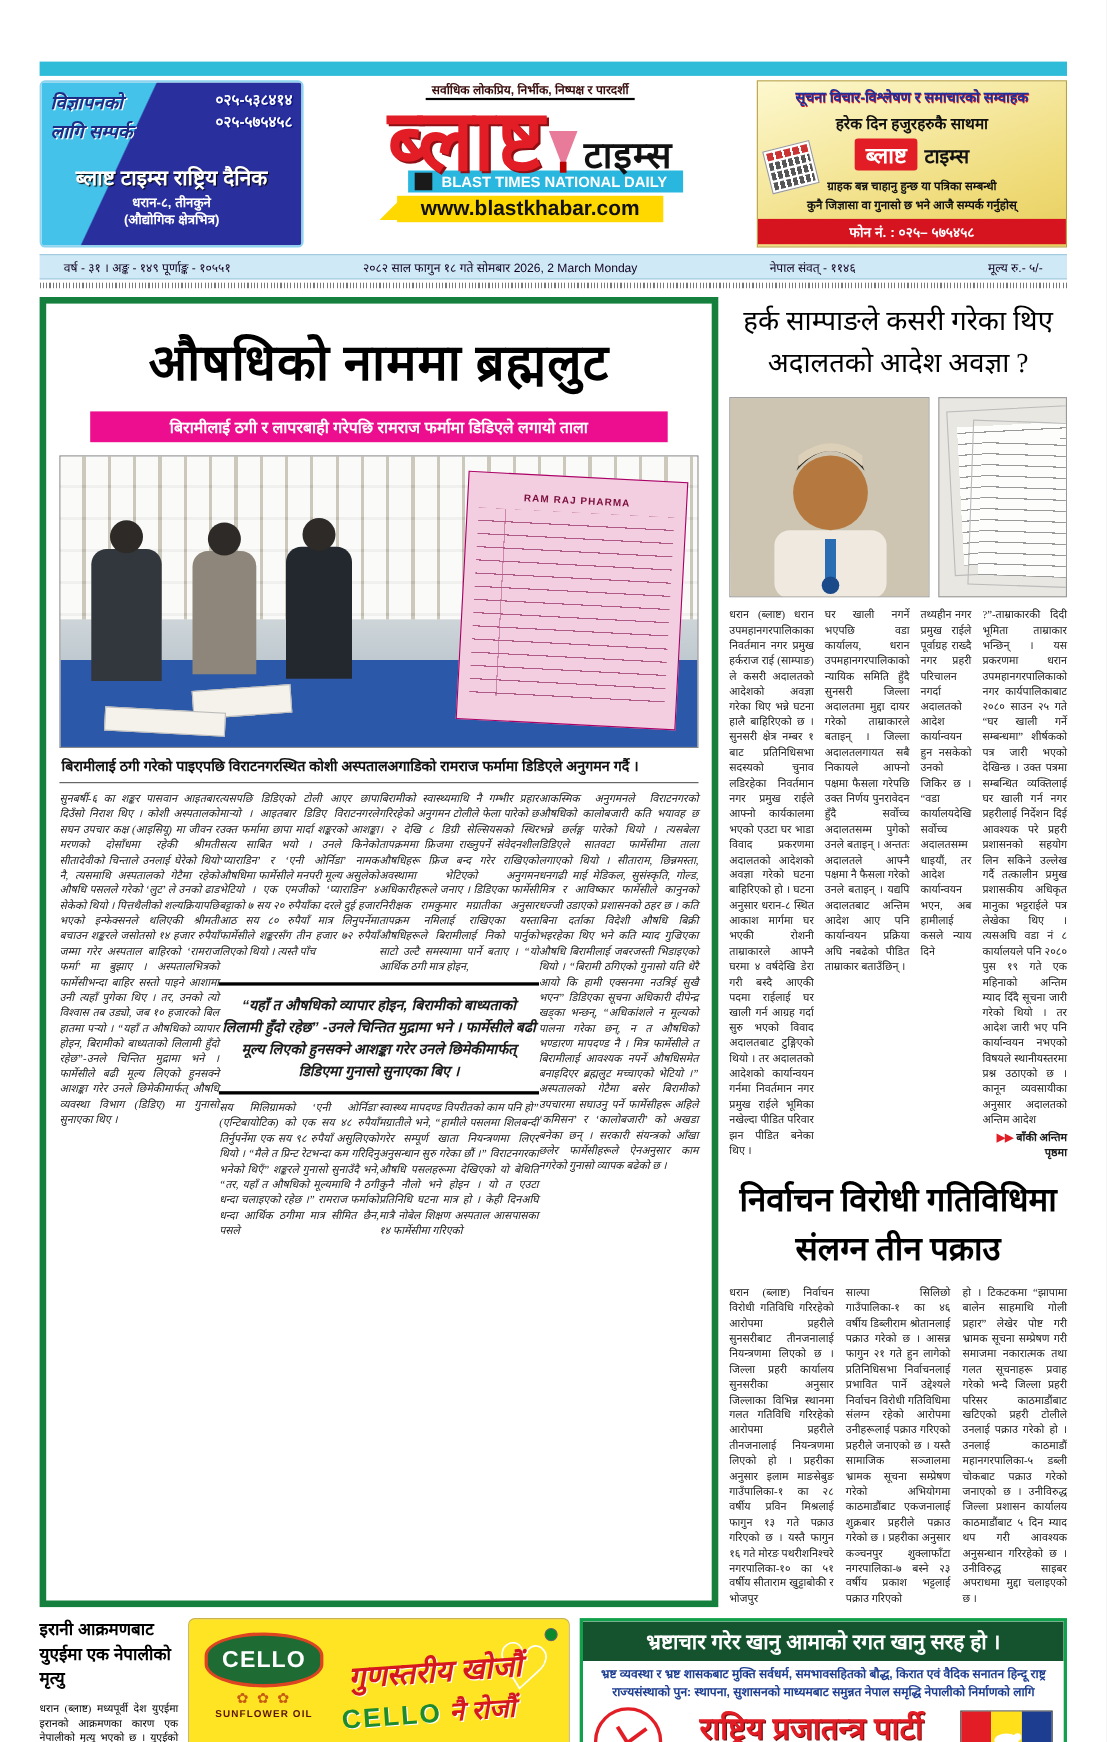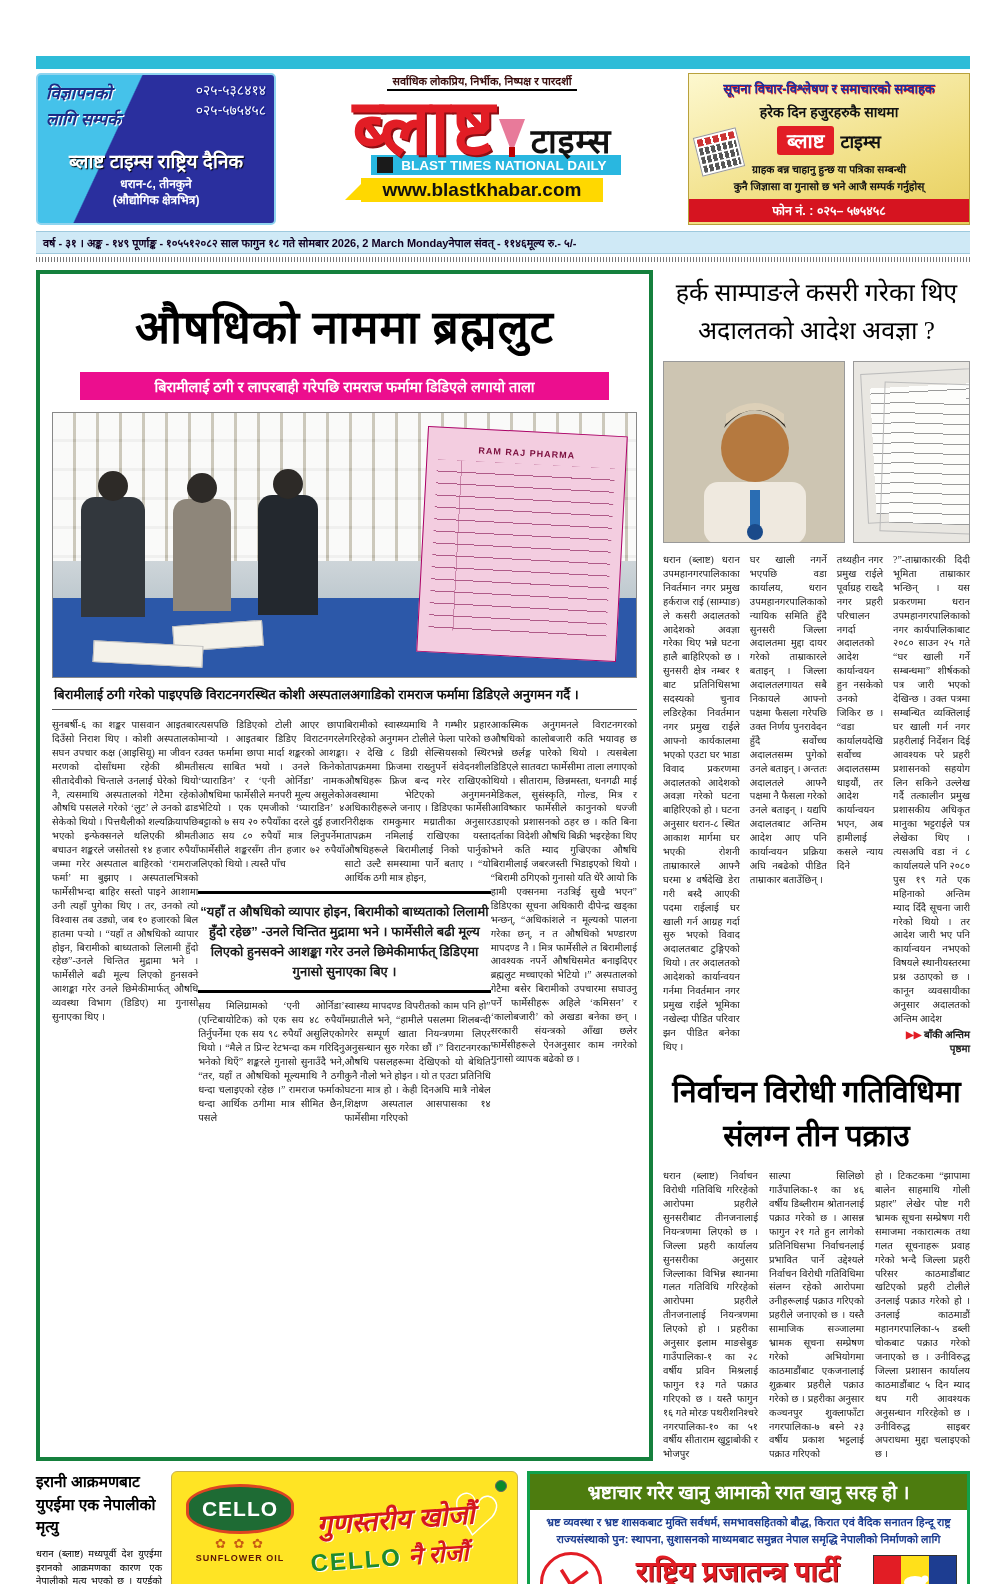--- a/index.html
+++ b/index.html
@@ -10,21 +10,21 @@
   
   .topstrip { height:13px; background:#2ebcd8; margin-bottom:4px; }
   .header { display:flex; gap:8px; align-items:stretch; height:152px; }
 
   .ad-left { width:240px; border-radius:5px; position:relative; overflow:hidden;
              background:linear-gradient(115deg,#45c2ea 0 34%,#2a2f9e 34.5%);
              border:2px solid #8fd4ef; color:#fff; padding:6px 8px; }
   .ad-left .row1 { display:flex; justify-content:space-between; }
   .adl-head { font-weight:bold; font-style:italic; font-size:17px; color:#1d2d86;
               text-shadow:1px 1px 0 #fff; line-height:1.5; }
-  .adl-phones { text-align:right; font-weight:normal; font-size:14px; color:#fff; line-height:1.4;
+  .adl-phones { text-align:right; font-weight:bold; font-size:14px; color:#fff; line-height:1.4;
                 text-shadow:1px 1px 1px #00107a; }
   .adl-name { text-align:center; font-weight:bold; font-size:19px; margin-top:16px; text-shadow:1px 1px 1px #000; }
   .adl-addr { text-align:center; font-weight:bold; font-size:12px; line-height:1.35; margin-top:2px; }
 
   .masthead { flex:1; display:flex; flex-direction:column; align-items:center; position:relative; }
   .tagline { font-size:11px; font-weight:bold; color:#3a0d0d; border-bottom:2px solid #000;
              padding:0 6px 1px 6px; }
   .logo-row { display:flex; align-items:flex-end; margin-top:2px; position:relative; }
   .logo-main { font-size:74px; line-height:0.95; font-weight:bold; color:#e21d25;
                text-shadow:2px 2px 0 #8e0f14; letter-spacing:2px; transform:scaleY(1.05); }
@@ -52,29 +52,29 @@
                     border:1px solid #999; transform:rotate(-14deg); overflow:hidden; }
   .newspaper-icon i { display:block; height:7px; margin:2px; background:repeating-linear-gradient(90deg,#c33 0 6px,#fff 6px 8px); }
   .newspaper-icon i+i { background:repeating-linear-gradient(90deg,#555 0 4px,#fff 4px 6px); }
   .adr-line2 { font-weight:bold; font-size:10.5px; margin-top:7px; color:#111; }
   .adr-line3 { font-weight:bold; font-size:10.5px; margin-top:3px; color:#111; }
   .adr-phone { background:#d61420; color:#fff; font-weight:bold; font-size:12.5px;
                margin:6px -6px 0 -6px; padding:3px 0; }
 
   
   .dateline { margin-top:6px; background:#cfe9f6; border-top:1px solid #9ec9de; border-bottom:1px solid #9ec9de;
-              display:flex; align-items:center; padding:3px 7px;
-              font-size:11px; font-weight:bold; color:#102; }
+              display:flex; justify-content:space-between; align-items:center; padding:3px 22px;
+              font-size:11px; font-weight:normal; color:#102; }
   .dotrule { height:5px; margin-top:3px;
              background:repeating-linear-gradient(90deg,#777 0 1px, transparent 1px 3px); }
 
   
   .mainrow { display:flex; gap:10px; margin-top:8px; }
 
-  .art-main { width:649px; border:4px solid #15803d; padding:6px 12px 10px 12px; background:#fff; }
+  .art-main { width:649px; border:6px solid #15803d; padding:6px 12px 10px 12px; background:#fff; }
   .art-main .headline { font-family:"Liberation Serif", serif; font-weight:bold; font-size:46px;
                         text-align:center; letter-spacing:1px; margin:14px 0 16px 0; color:#000; }
   .subhead-bar { background:#ec0e8e; color:#fff; font-weight:bold; font-size:14.5px;
                  text-align:center; padding:4px 6px; margin:0 28px 12px 28px; }
 
   .photo-main { height:266px; position:relative; overflow:hidden; background:linear-gradient(180deg,#cfd6da 0 55%, #9fb0ba); border:1px solid #888; }
   .shelfband { position:absolute; left:0; right:0; top:0; height:56%;
     background:
       repeating-linear-gradient(90deg, rgba(255,255,255,.85) 0 20px, rgba(200,195,180,.8) 20px 23px),
       repeating-linear-gradient(180deg, rgba(235,230,215,.5) 0 26px, rgba(150,150,140,.9) 26px 29px); }
@@ -93,21 +93,21 @@
   .photo-caption { font-family:Liberation Sans, sans-serif; font-weight:bold; font-size:13px;
                    margin:7px 2px 6px 2px; color:#111; }
   .cap-divider { border-top:1px solid #555; margin:2px 0 8px 0; }
 
   .byline { position:relative; width:46%; padding-left:14px; margin-bottom:8px; }
   .byline .diamond { position:absolute; left:-2px; top:10px; width:9px; height:9px; background:#29b7e0; transform:rotate(45deg); }
   .byline .b-name { font-weight:bold; font-size:11px; border-bottom:2px solid #e8374a; padding-bottom:2px; }
   .byline .b-place { font-weight:bold; font-size:11px; margin-top:3px; }
 
   .body4 { display:grid; grid-template-columns:repeat(4,1fr); grid-auto-rows:auto; 
-           font-family:"Liberation Serif", serif; font-size:9.8px; line-height:1.42; text-align:justify; color:#1a1a1a; }
+           font-family:"Liberation Serif", serif; font-size:9.8px; line-height:1.42; text-align:justify; color:#1a1a1a;font-style:italic; }
   .b-col1 { grid-column:1; grid-row:1 / span 3; }
   .b-c2t { grid-column:2; grid-row:1; }
   .b-c3t { grid-column:3; grid-row:1; }
   .b-col4 { grid-column:4; grid-row:1 / span 3; }
   .pullquote { grid-column:2 / span 2; grid-row:2; border-top:3px solid #000; border-bottom:3px solid #000;
                font-family:"Liberation Sans", sans-serif; font-weight:bold; font-size:13px; line-height:1.55;
                text-align:center; padding:8px 2px; margin:6px 0; }
   .b-c2b { grid-column:2; grid-row:3; }
   .b-c3b { grid-column:3; grid-row:3; }
 
@@ -147,21 +147,21 @@
   .cello-tag1 { position:absolute; left:112px; top:28px; right:10px; text-align:center;
                 font-weight:bold; font-style:italic; font-size:27px; color:#d5171e; transform:rotate(-4deg); text-shadow:1px 1px 0 #fff; }
   .cello-tag2 { position:absolute; left:100px; top:68px; right:10px; text-align:center; transform:rotate(-4deg);
                 font-weight:bold; font-size:24px; }
   .cello-tag2 .g { color:#1e8a2e; letter-spacing:2px; text-shadow:1px 1px 0 #fff; }
   .cello-tag2 .r { color:#d5171e; font-style:italic; text-shadow:1px 1px 0 #fff; }
   .heart { position:absolute; right:16px; top:10px; font-size:58px; color:#fff; transform:rotate(8deg); }
   .greendot { position:absolute; right:10px; top:8px; width:12px; height:12px; border:1px solid #666; background:#0a8a2a; border-radius:50%; }
 
   .rpp { flex:1; border:3px solid #11a04c; background:#fff; display:flex; flex-direction:column; overflow:hidden; }
-  .rpp-head { background:#4d7c0f; color:#fff; font-weight:bold; font-size:19px; text-align:center; padding:5px 4px; }
+  .rpp-head { background:#14532d; color:#fff; font-weight:bold; font-size:19px; text-align:center; padding:5px 4px; }
   .rpp-sub { color:#1d3d91; font-weight:bold; font-size:11px; text-align:center; line-height:1.5; padding:4px 8px 2px 8px; }
   .rpp-partyrow { display:flex; align-items:center; justify-content:space-between; padding:2px 10px; }
   .plough-circle { width:62px; height:62px; border:3px solid #e21d25; border-radius:50%; position:relative; flex:0 0 auto; }
   .plough-circle svg { position:absolute; inset:6px; }
   .rpp-party { text-align:center; flex:1; }
   .rpp-party .p1 { color:#e21d25; font-weight:bold; font-size:28px; text-shadow:1px 1px 0 #7a0c0c; }
   .rpp-party .p2 { color:#1d3d91; font-weight:bold; font-size:17px; margin-top:2px; }
   .party-flag { width:84px; height:56px; display:flex; border:1px solid #333; flex:0 0 auto; position:relative; }
   .party-flag .band { flex:1; }
   .cow { position:absolute; left:50%; top:50%; transform:translate(-50%,-50%); }

